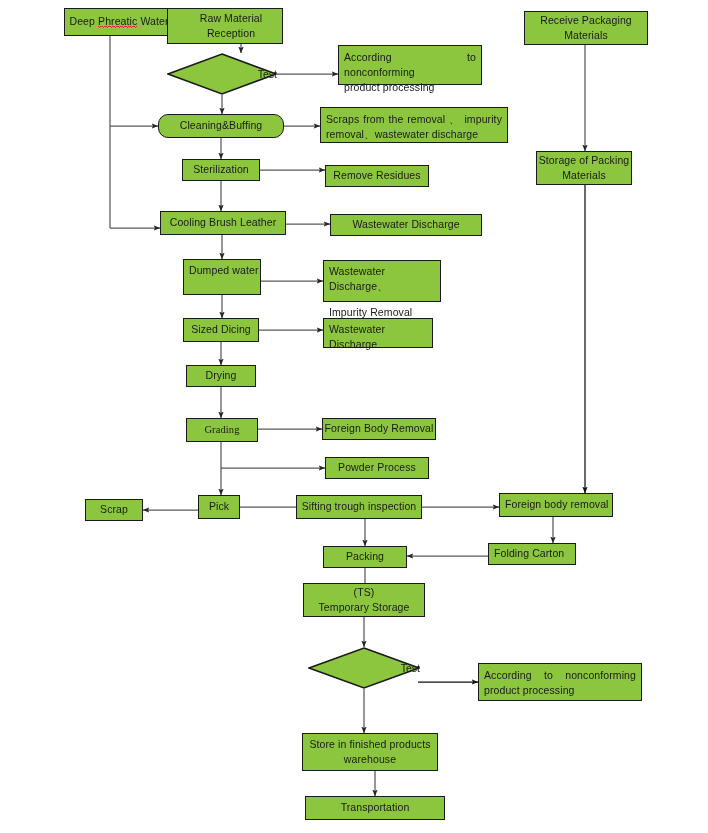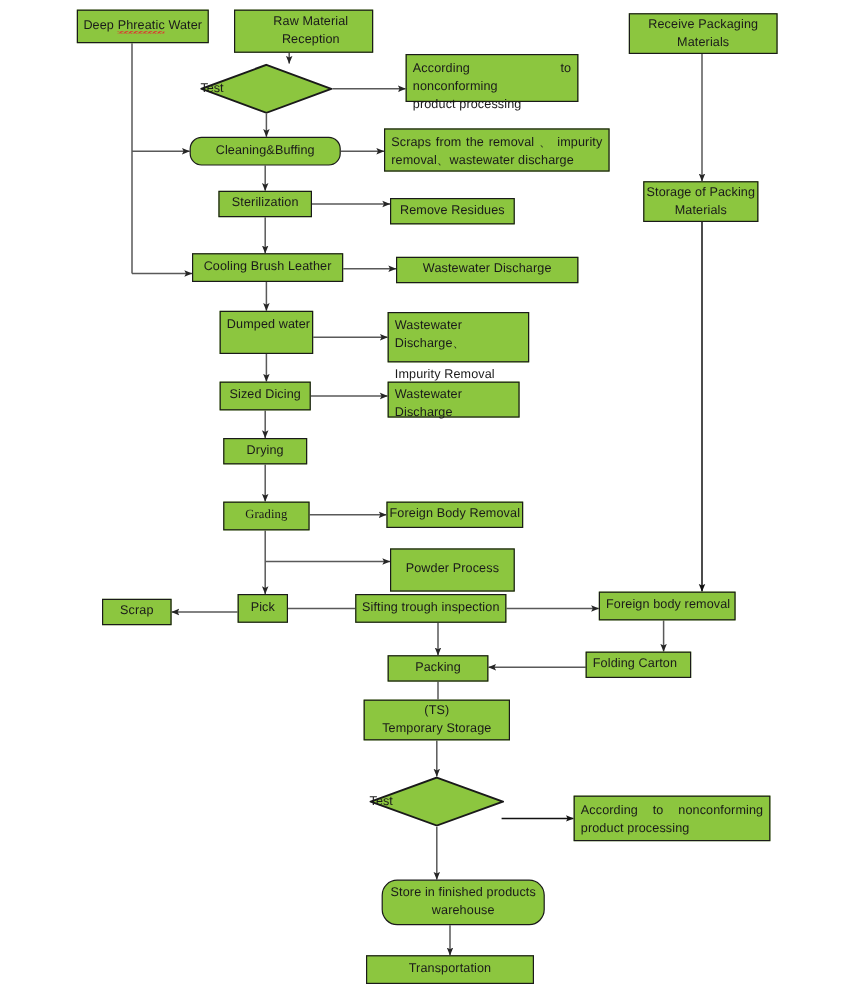--- a/index.html
+++ b/index.html
@@ -60,21 +60,21 @@
     padding-left: 5px;
   }
   .node .ln2 { display: block; }
   .diamond {
     position: absolute;
     background: transparent;
     border: none;
     z-index: 3;
     display: flex;
     align-items: center;
-    justify-content: flex-start;
+    justify-content: flex-end;
     font-size: 10.5px;
     color: #1a1a1a;
   }
   .diamond svg {
     position: absolute;
     left: 0; top: 0;
   }
   .diamond span {
     position: relative;
     z-index: 2;
@@ -170,21 +170,21 @@
       <path d="M585,45 L585,151" marker-end="url(#ah)"></path>
 
       <path d="M585,185 L585,493" stroke="#111111" marker-end="url(#ahd)"></path>
     </g>
   </svg>
 
   <div class="node" style="left:64px;top:8px;width:110px;height:28px;">
     <span>Deep&nbsp;<span class="spell">Phreatic</span>&nbsp;Water</span>
   </div>
 
-  <div class="node" style="left:195px;top:8px;width:116px;height:36px;padding-left:12px;">Raw Material Reception</div>
+  <div class="node" style="left:167px;top:8px;width:116px;height:36px;padding-left:12px;">Raw Material Reception</div>
 
   <div class="diamond" style="left:167px;top:53px;width:110px;height:42px;">
     <svg width="110" height="42">
       <polygon points="55,1 109,21 55,41 1,21" fill="#8CC63F" stroke="#1a1a1a" stroke-width="1.6"></polygon>
     </svg>
     <span>Test</span>
   </div>
 
   <div class="node just" style="left:338px;top:45px;width:144px;height:40px;">
     <span class="ln stretch">According to nonconforming</span>
@@ -220,21 +220,21 @@
   <div class="node leftal" style="left:323px;top:318px;width:110px;height:30px;justify-content:flex-start;padding-top:3px;">
     <span>Wastewater Discharge</span>
   </div>
 
   <div class="node" style="left:186px;top:365px;width:70px;height:22px;">Drying</div>
 
   <div class="node" style="left:186px;top:418px;width:72px;height:24px;font-family:Liberation Serif, serif;">Grading</div>
 
   <div class="node" style="left:322px;top:418px;width:114px;height:22px;">Foreign Body Removal</div>
 
-  <div class="node" style="left:325px;top:457px;width:104px;height:36px;">Powder Process</div>
+  <div class="node" style="left:325px;top:457px;width:104px;height:22px;">Powder Process</div>
 
   <div class="node" style="left:198px;top:495px;width:42px;height:24px;">Pick</div>
 
   <div class="node" style="left:85px;top:499px;width:58px;height:22px;">Scrap</div>
 
   <div class="node" style="left:296px;top:495px;width:126px;height:24px;">Sifting trough inspection</div>
 
   <div class="node leftal" style="left:499px;top:493px;width:114px;height:24px;">Foreign body removal</div>
 
   <div class="node leftal" style="left:488px;top:543px;width:88px;height:22px;">Folding Carton</div>
@@ -251,21 +251,21 @@
       <polygon points="56,1 111,21 56,41 1,21" fill="#8CC63F" stroke="#1a1a1a" stroke-width="1.6"></polygon>
     </svg>
     <span>Test</span>
   </div>
 
   <div class="node just" style="left:478px;top:663px;width:164px;height:38px;">
     <span class="ln stretch">According to nonconforming</span>
     <span class="ln">product processing</span>
   </div>
 
-  <div class="node" style="left:318px;top:733px;width:136px;height:38px;border-radius:13px;">
+  <div class="node" style="left:302px;top:733px;width:136px;height:38px;">
     <span>Store in finished products</span>
     <span>warehouse</span>
   </div>
 
   <div class="node" style="left:305px;top:796px;width:140px;height:24px;">Transportation</div>
 
   <div class="node" style="left:524px;top:11px;width:124px;height:34px;">
     <span>Receive Packaging</span>
     <span>Materials</span>
   </div>

